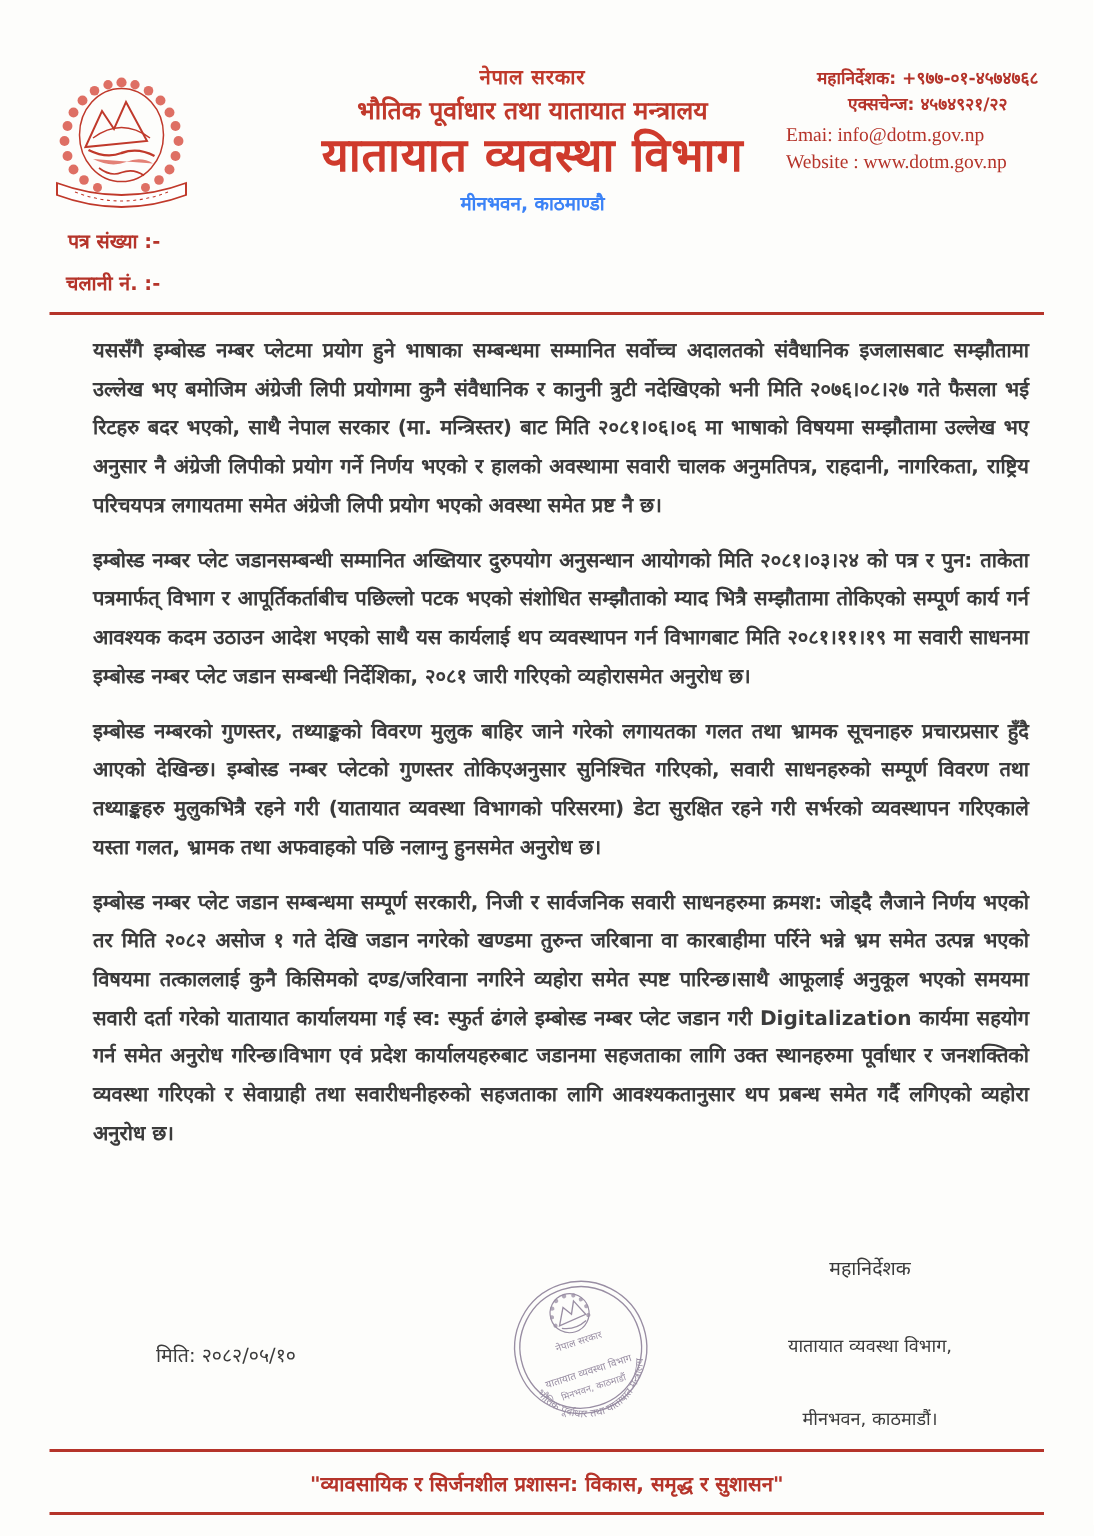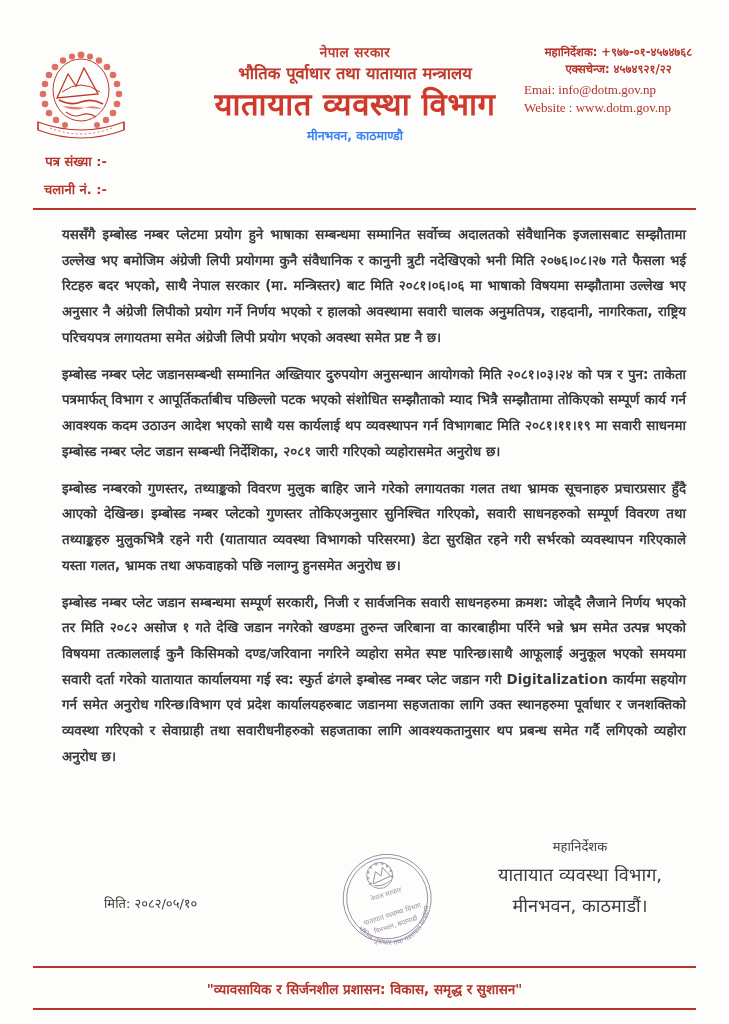--- a/index.html
+++ b/index.html
@@ -151,22 +151,23 @@
     top: 836px;
     width: 210px;
     text-align: center;
     color: #3b3b3b;
   }
   .sign-title {
     font-size: 13px;
     line-height: 1.75;
   }
   .sign-line {
-    font-size: 18px;
+    font-size: 12px;
     line-height: 1.75;
+    margin-top: 28px;
   }
 
   .stamp {
     position: absolute;
     left: 330px;
     top: 848px;
     width: 118px;
     height: 112px;
     opacity: 0.72;
   }

